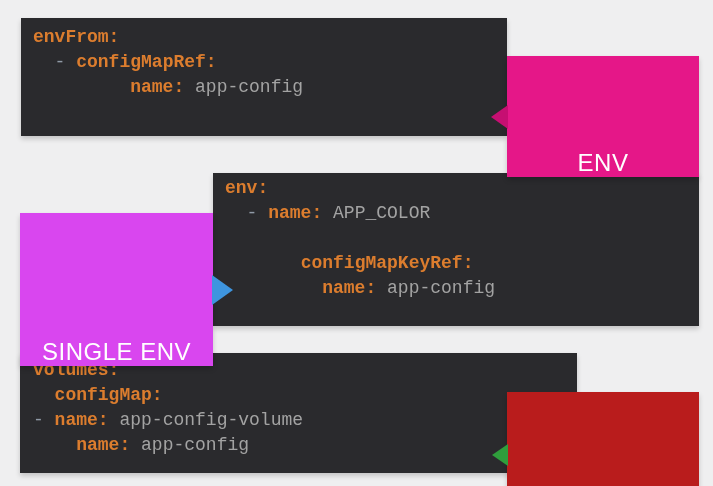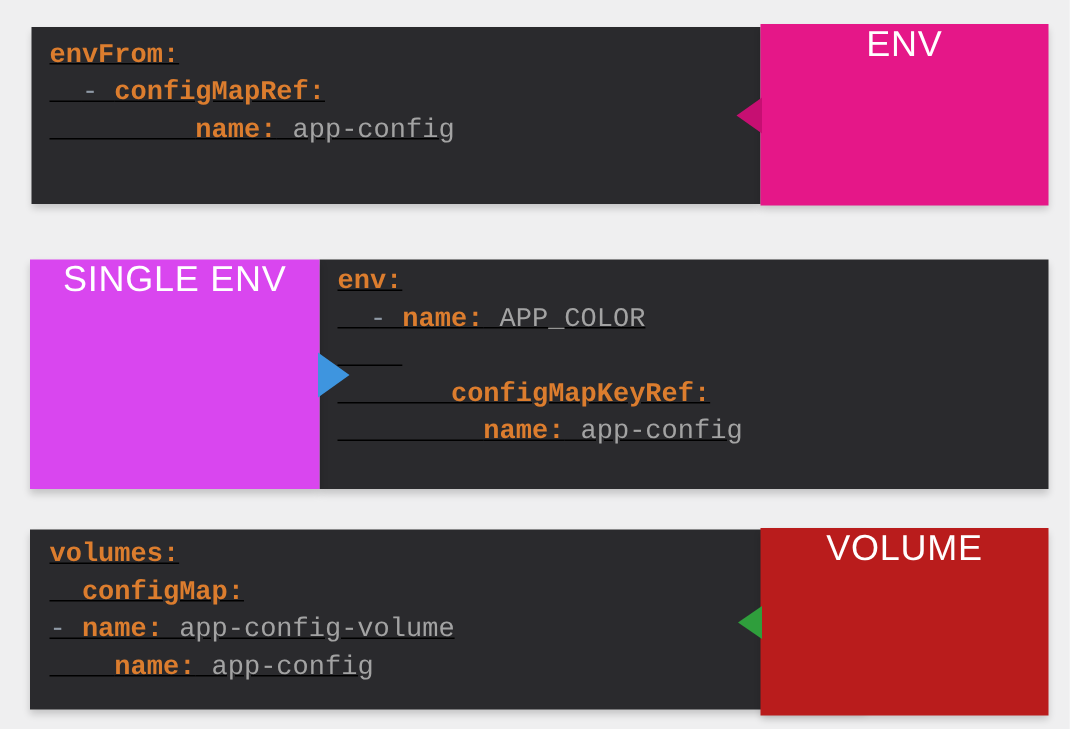--- a/index.html
+++ b/index.html
@@ -7,33 +7,33 @@
     position:relative; width:713px; height:486px;
     background:#EFEFF0; overflow:hidden;
     font-family:"Liberation Sans", sans-serif;
   }
   .code-block {
     position:absolute; background:#2A2A2D; box-sizing:border-box;
     font-family:"Liberation Mono","DejaVu Sans Mono",monospace;
     font-size:18px; line-height:25px;
     box-shadow:0 3px 5px rgba(0,0,0,0.18);
     z-index:1;
-    text-decoration:underline;
   }
   .line { white-space:pre; }
   .key  { color:#DC7D2E; font-weight:bold; }
   .dash { color:#909AA6; }
   .val  { color:#a3a3a3; }
   .ind  { color:#C2C7CD; }
 
   .label-box {
     position:absolute; z-index:2;
-    display:flex; align-items:flex-start; justify-content:center;
+    display:flex; align-items:flex-end; justify-content:center;
     color:#FFFFFF; font-size:24px; letter-spacing:0.5px;
     box-shadow:0 3px 5px rgba(0,0,0,0.18);
+    margin-top:40px;
   }
   .pointer { position:absolute; width:0; height:0; top:50%; transform:translateY(-50%); }
 
   
   #code-envfrom { left:21px; top:18px; width:486px; height:118px; padding:7px 0 0 12px; }
   #label-env    { left:507px; top:16px; width:192px; height:121px; background:#E51788; }
   #pointer-env  { left:-16px;
                   border-top:12px solid transparent; border-bottom:12px solid transparent;
                   border-right:17px solid #C60F72; }
 

